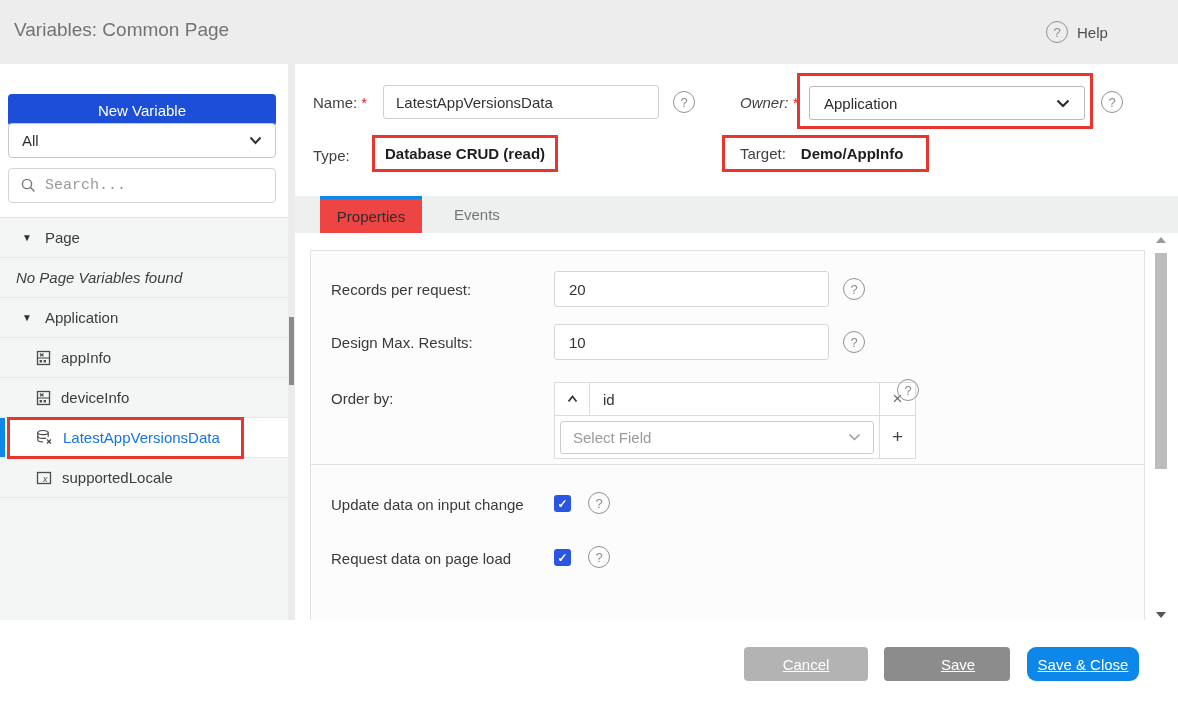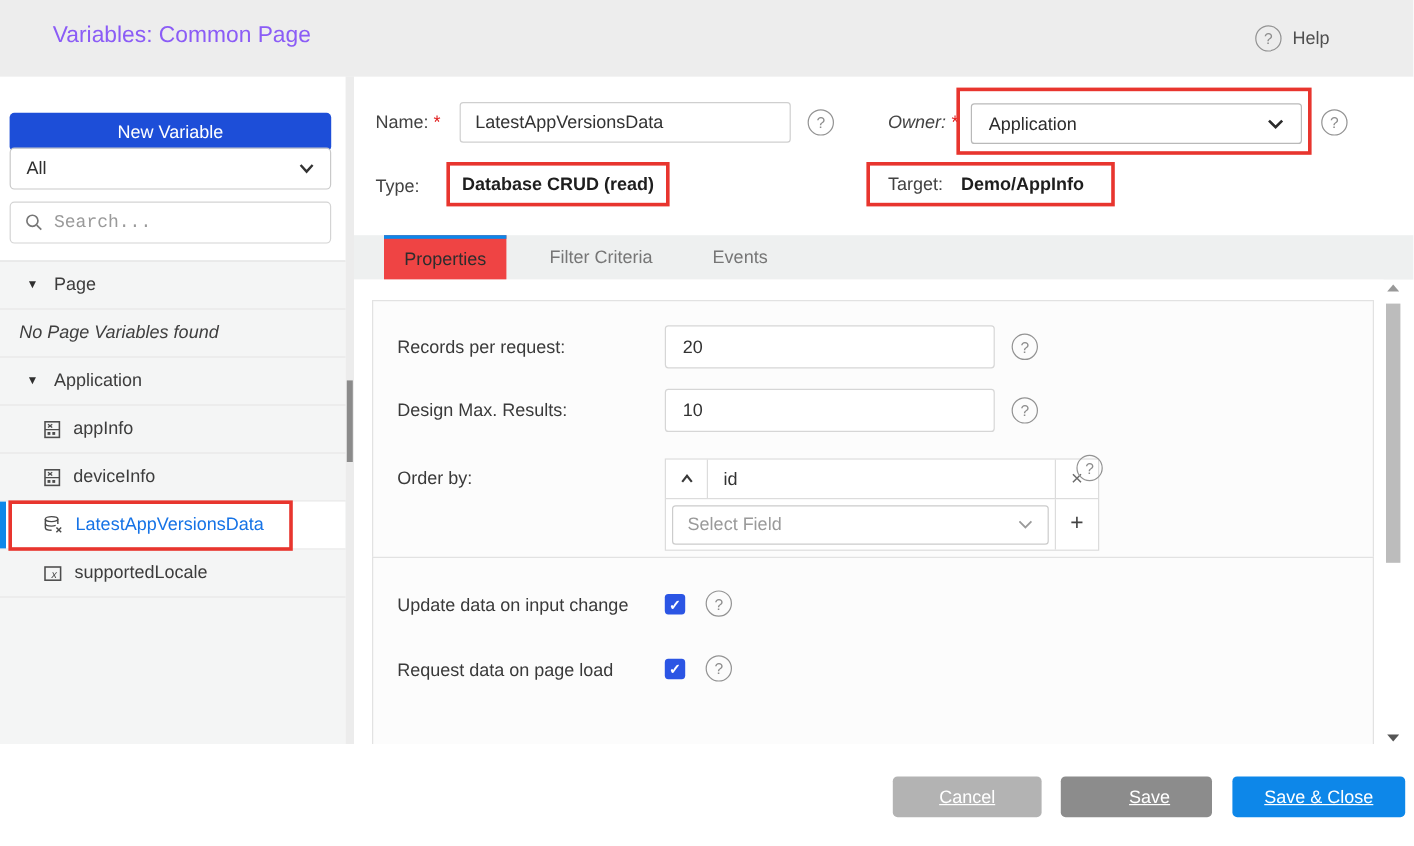--- a/index.html
+++ b/index.html
@@ -1,21 +1,21 @@
 <!DOCTYPE html>
 <html><head>
 <meta charset="utf-8">
 <style>
   * { margin:0; padding:0; box-sizing:border-box; }
   html,body { width:1178px; height:705px; font-family:"Liberation Sans", sans-serif; background:#fff; overflow:hidden; }
   .app { position:relative; width:1178px; height:705px; background:#fff; }
 
   
   .header { position:absolute; left:0; top:0; width:1178px; height:64px; background:#ededed; }
-  .page-title { position:absolute; left:44px; top:19px; font-size:19px; color:#8b5cf6; }
+  .page-title { position:absolute; left:14px; top:19px; font-size:19px; color:#737373; }
   .help { position:absolute; left:1046px; top:21px; display:flex; align-items:center; gap:9px; color:#4f4f4f; font-size:15px; cursor:pointer; }
 
   .qicon { width:22px; height:22px; border-radius:50%; border:1.5px solid #939393; color:#8d8d8d;
            font-size:13px; display:flex; align-items:center; justify-content:center; flex:0 0 auto; background:transparent; }
 
   
   .sidebar { position:absolute; left:0; top:64px; width:288px; height:556px; background:#fff; }
   .new-var-btn { position:absolute; left:8px; top:30px; width:268px; height:32px; background:#1d4ed8; color:#fff;
                  border:none; border-radius:4px; font-size:15px; display:flex; align-items:center; justify-content:center; cursor:pointer; }
   .filter-select { position:absolute; left:8px; top:59px; width:268px; height:35px; border:1px solid #c9c9c9; border-radius:4px;
@@ -83,21 +83,21 @@
   .msb-up { position:absolute; top:2px; left:3px; width:0; height:0; border-left:5px solid transparent; border-right:5px solid transparent; border-bottom:6px solid #999; cursor:pointer; }
   .msb-thumb { position:absolute; top:18px; left:2px; width:12px; height:216px; background:#bcbcbc; cursor:pointer; }
   .msb-down { position:absolute; bottom:2px; left:3px; width:0; height:0; border-left:5px solid transparent; border-right:5px solid transparent; border-top:6px solid #555; cursor:pointer; }
 
   
   .footer { position:absolute; left:0; top:620px; width:1178px; height:85px; background:#fff; }
   .fbtn { position:absolute; top:27px; height:34px; border:none; border-radius:4px; color:#fff; font-size:15px;
           font-family:inherit; display:flex; align-items:center; justify-content:center; cursor:pointer;text-decoration:underline; }
   .btn-cancel { left:744px; width:124px; background:#b3b3b3; }
   .btn-save { left:884px; width:126px; background:#8c8c8c;padding-left:22px; }
-  .btn-saveclose { left:1027px; width:144px; background:#0d87e9; }
+  .btn-saveclose { left:1027px; width:112px; background:#0d87e9;border-radius:9px; }
 </style>
 </head>
 <body>
 
 <div class="app">
 
   <div class="header">
     <div class="page-title">Variables: Common Page</div>
     <div class="help">
       <span class="qicon">?</span>
@@ -211,21 +211,20 @@
       <span class="bold-val">Database CRUD (read)</span>
     </div>
 
     <div class="redbox" style="left:427px; top:71px; width:207px; height:37px; display:flex; align-items:center; gap:15px; padding-left:15px;">
       <span class="flabel" style="position:static;">Target:</span>
       <span class="bold-val">Demo/AppInfo</span>
     </div>
 
     <div class="tabbar">
       <div class="tab-active">Properties</div>
-      <div class="tab" style="margin-left:18px;">Filter Criteria</div>
       <div class="tab" style="margin-left:14px;">Events</div>
     </div>
 
     <div class="content">
 
       <div class="card card1">
         <div class="clabel" style="top:30px;">Records per request:</div>
         <input class="cinput" style="top: 20px;" type="text" value="20">
         <span class="qicon" style="position:absolute; left:532px; top:27px;">?</span>
 

